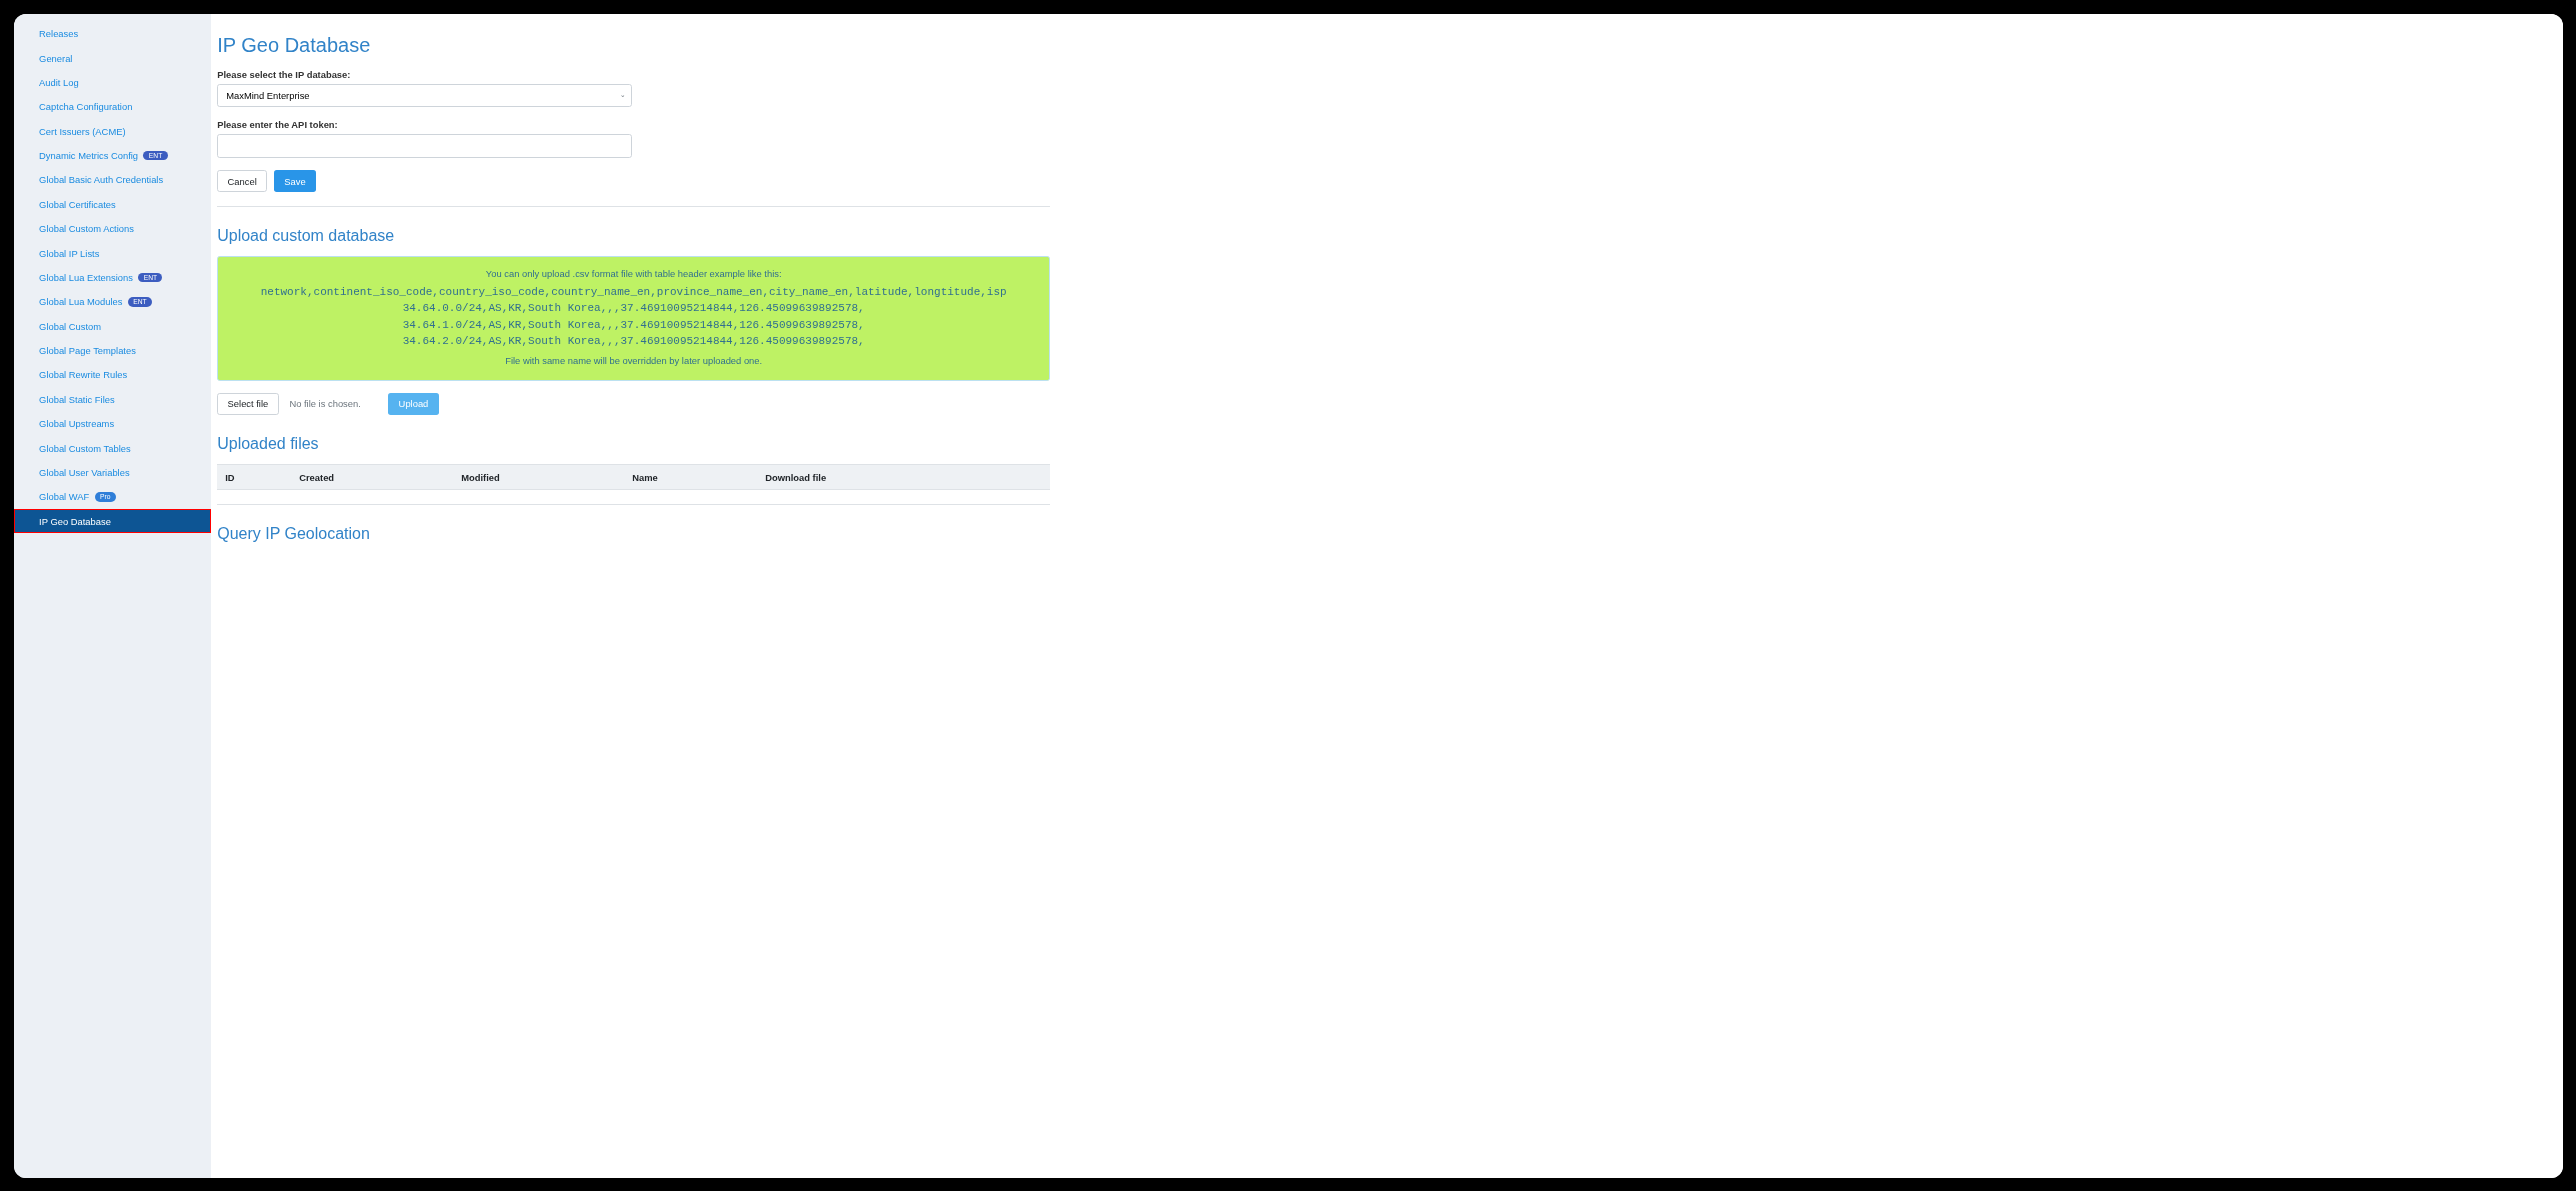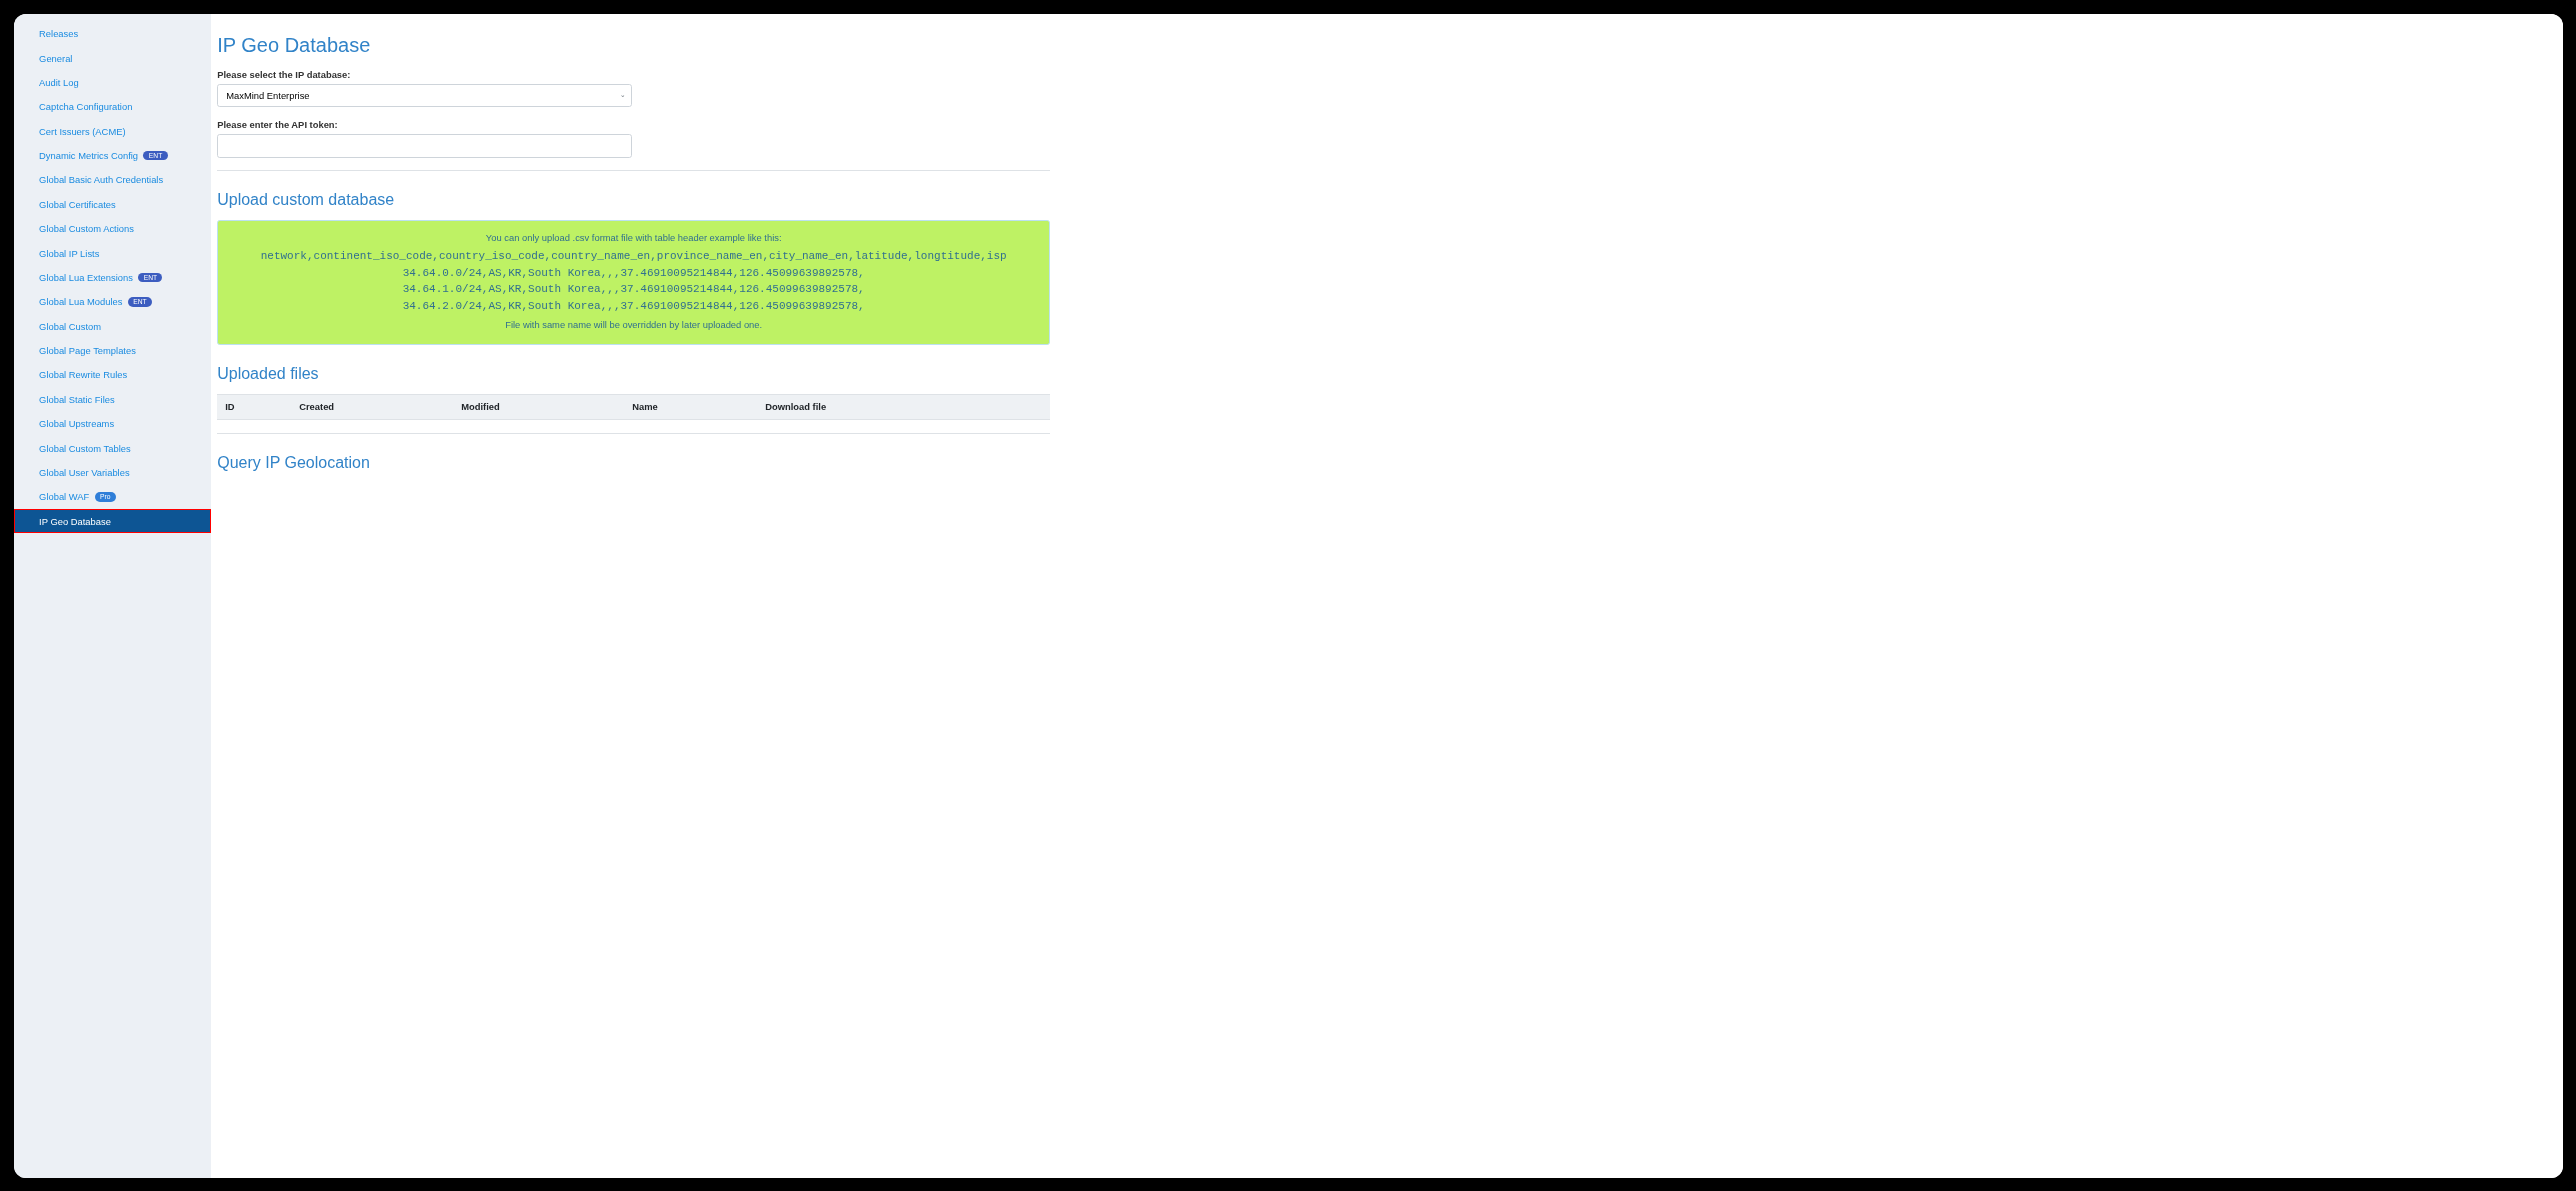--- a/index.html
+++ b/index.html
@@ -236,34 +236,43 @@
         <option>MaxMind Enterprise</option>
       </select>
       <span class="select-caret">⌄</span>
     </div>
 
     <label class="form-label">Please enter the API token:</label>
     <div class="input-wrap">
       <input type="text" value="" style="">
     </div>
 
+    <div class="btn-row">
+      <button class="btn btn-default">Cancel</button>
+      <button class="btn btn-primary">Save</button>
+    </div>
 
     <hr>
 
     <h2>Upload custom database</h2>
 
     <div class="alert">
       <div class="alert-info">You can only upload .csv format file with table header example like this:</div>
       <div class="alert-mono">network,continent_iso_code,country_iso_code,country_name_en,province_name_en,city_name_en,latitude,longtitude,isp
 34.64.0.0/24,AS,KR,South Korea,,,37.46910095214844,126.45099639892578,
 34.64.1.0/24,AS,KR,South Korea,,,37.46910095214844,126.45099639892578,
 34.64.2.0/24,AS,KR,South Korea,,,37.46910095214844,126.45099639892578,</div>
       <div class="alert-info">File with same name will be overridden by later uploaded one.</div>
     </div>
 
+    <div class="file-row">
+      <button class="btn btn-default">Select file</button>
+      <span class="file-hint">No file is chosen.</span>
+      <button class="btn btn-primary-light">Upload</button>
+    </div>
 
     <h2>Uploaded files</h2>
 
     <table>
       <thead>
         <tr>
           <th class="th-id">ID</th>
           <th class="th-created">Created</th>
           <th class="th-modified">Modified</th>
           <th class="th-name">Name</th>

